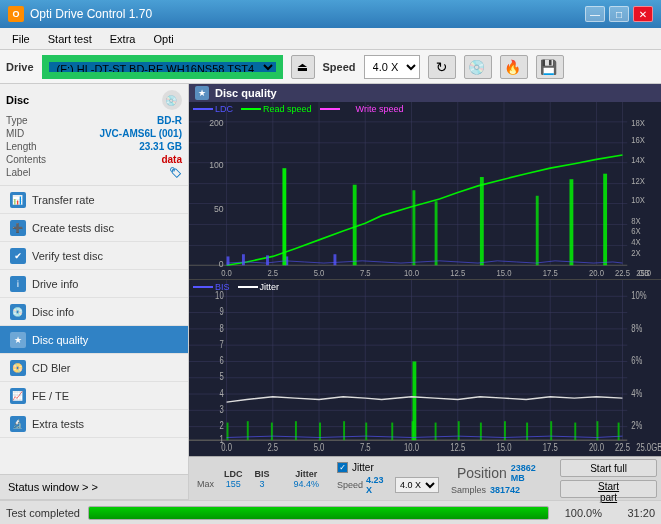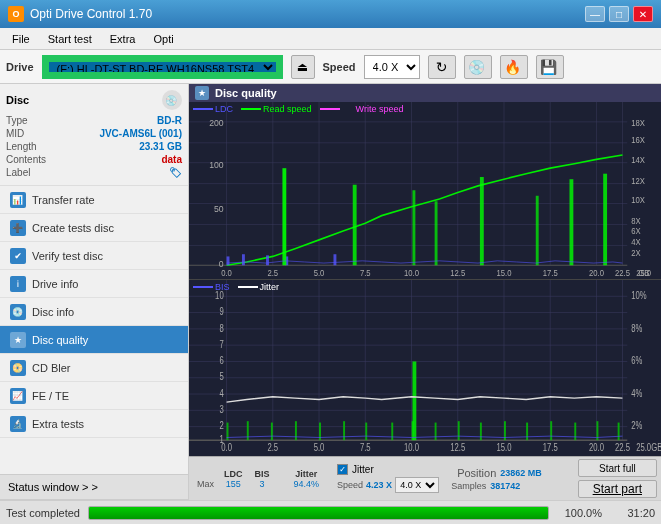--- a/index.html
+++ b/index.html
@@ -389,32 +389,32 @@
           <span style="font-size:9px;color:#555;">Speed</span>
           <span style="font-size:9px;color:#0070c0;font-weight:bold;">4.23 X</span>
           <select style="height:16px;font-size:9px;border:1px solid #aaa;">
             <option>4.0 X</option>
           </select>
         </div>
       </div>
 
       <div style="display:flex;flex-direction:column;gap:2px;margin-left:4px;">
         <div style="display:flex;align-items:center;gap:4px;">
-          <span style="font-size:11px;color:#555;padding-left:6px;">Position</span>
+          <span style="font-size:14px;color:#555;padding-left:6px;">Position</span>
           <span style="font-size:9px;color:#0070c0;font-weight:bold;">23862 MB</span>
         </div>
         <div style="display:flex;align-items:center;gap:4px;">
           <span style="font-size:9px;color:#555;">Samples</span>
           <span style="font-size:9px;color:#0070c0;font-weight:bold;">381742</span>
         </div>
       </div>
 
       <div style="display:flex;flex-direction:column;gap:3px;margin-left:auto;">
         <button style="height:18px;padding:0 10px;font-size:10px;background:#e0e0e0;border:1px solid #aaa;cursor:pointer;border-radius:2px;">Start full</button>
-        <button style="height:18px;padding:0 14px;font-size:12px;background:#e0e0e0;border:1px solid #aaa;cursor:pointer;border-radius:2px;text-decoration:underline;">Start part</button>
+        <button style="height:18px;padding:0 27px;font-size:10px;background:#e0e0e0;border:1px solid #aaa;cursor:pointer;border-radius:2px;text-decoration:underline;">Start part</button>
       </div>
     </div>
   </div>
 </div>
 
 <div class="progress-bar-container">
   <span class="progress-label">Test completed</span>
   <div class="progress-bar">
     <div class="progress-fill"></div>
   </div>

